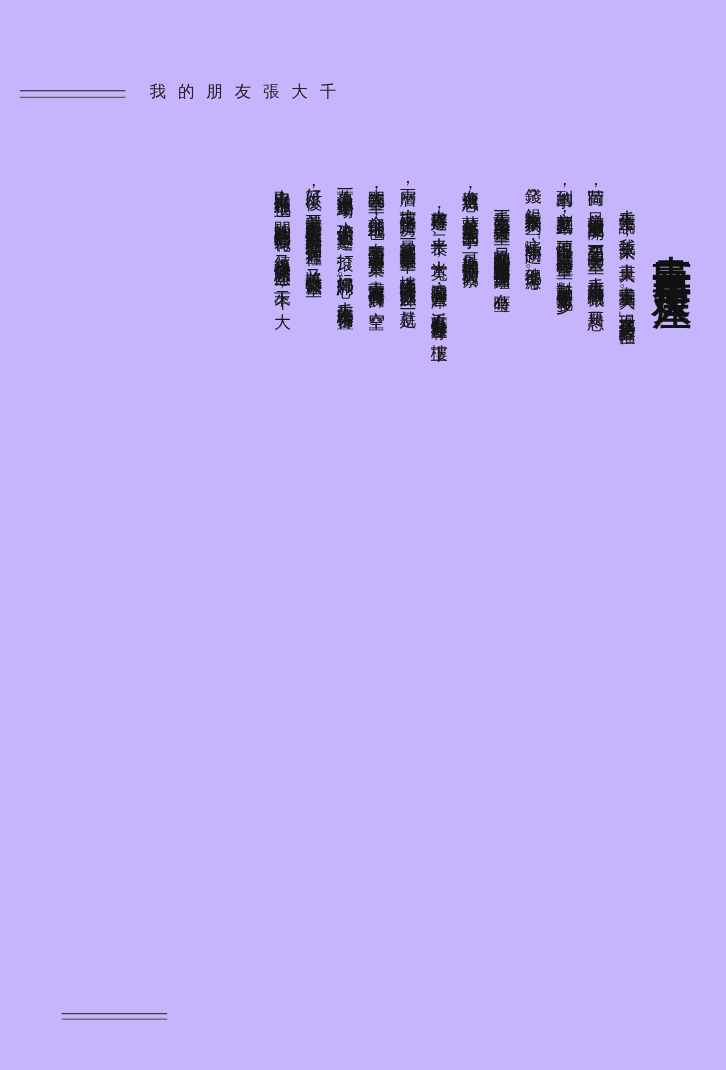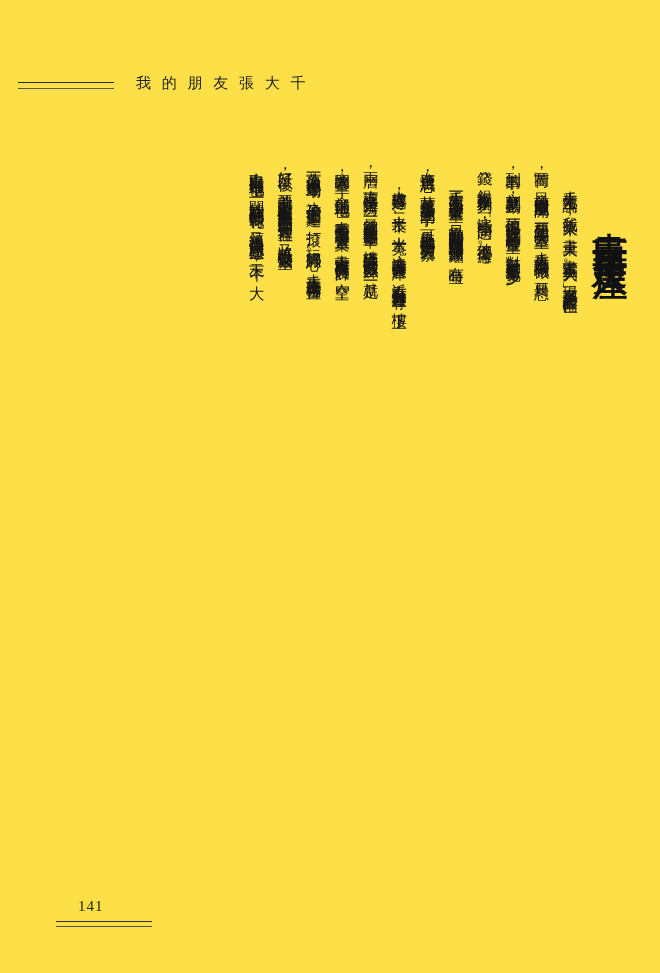--- a/index.html
+++ b/index.html
@@ -12,21 +12,21 @@
     height: 973px;
     font-family: "DejaVu Serif", "Liberation Serif", serif;
     color: #1a1a1a;
     position: relative;
     overflow: hidden;
   }
 
   .page {
     position: absolute;
     inset: 0;
-    background: #fde047;
+    background: #c4b5fd;
   }
 
   
   .header {
     position: absolute;
     top: 78px;
     left: 18px;
     right: 40px;
     height: 26px;
   }
@@ -157,18 +157,17 @@
       <div class="col indent">大畫樓造好，二十米長、十米寬，遠看像間大倉庫，近看有點像宮殿屋脊，樓上下</div>
       <div class="col">兩層，樓下兩旁是睡房，最後一間是黃敏的裱畫宰；樓上除了幾間儲藏室以外，就是一</div>
       <div class="col">大統間畫室，全部鋪上地毯，右手的盡頭放著一張大畫桌，畫室內沒有任何裝飾，空空</div>
       <div class="col">蕩蕩像一個小運動場，小孩子們在上面追逐、打滾，玩得好開心。大千先生將大樓佈置</div>
       <div class="col">好了以後，就要家中所有的人來幫忙將磨好的墨汁倒在一個大盆裡，又將紙張從儲藏室</div>
       <div class="col">中取出來鋪在地毯上，開始計劃他的巨幅荷花，又經過很長的深思熟慮。一天下午，大</div>
     </div>
   </div>
 
   <div class="footer">
-    <div class="folio">141</div>
     <div class="footer-rule"></div>
     <div class="footer-rule second"></div>
   </div>
 
 </div>
 
 </body></html>

